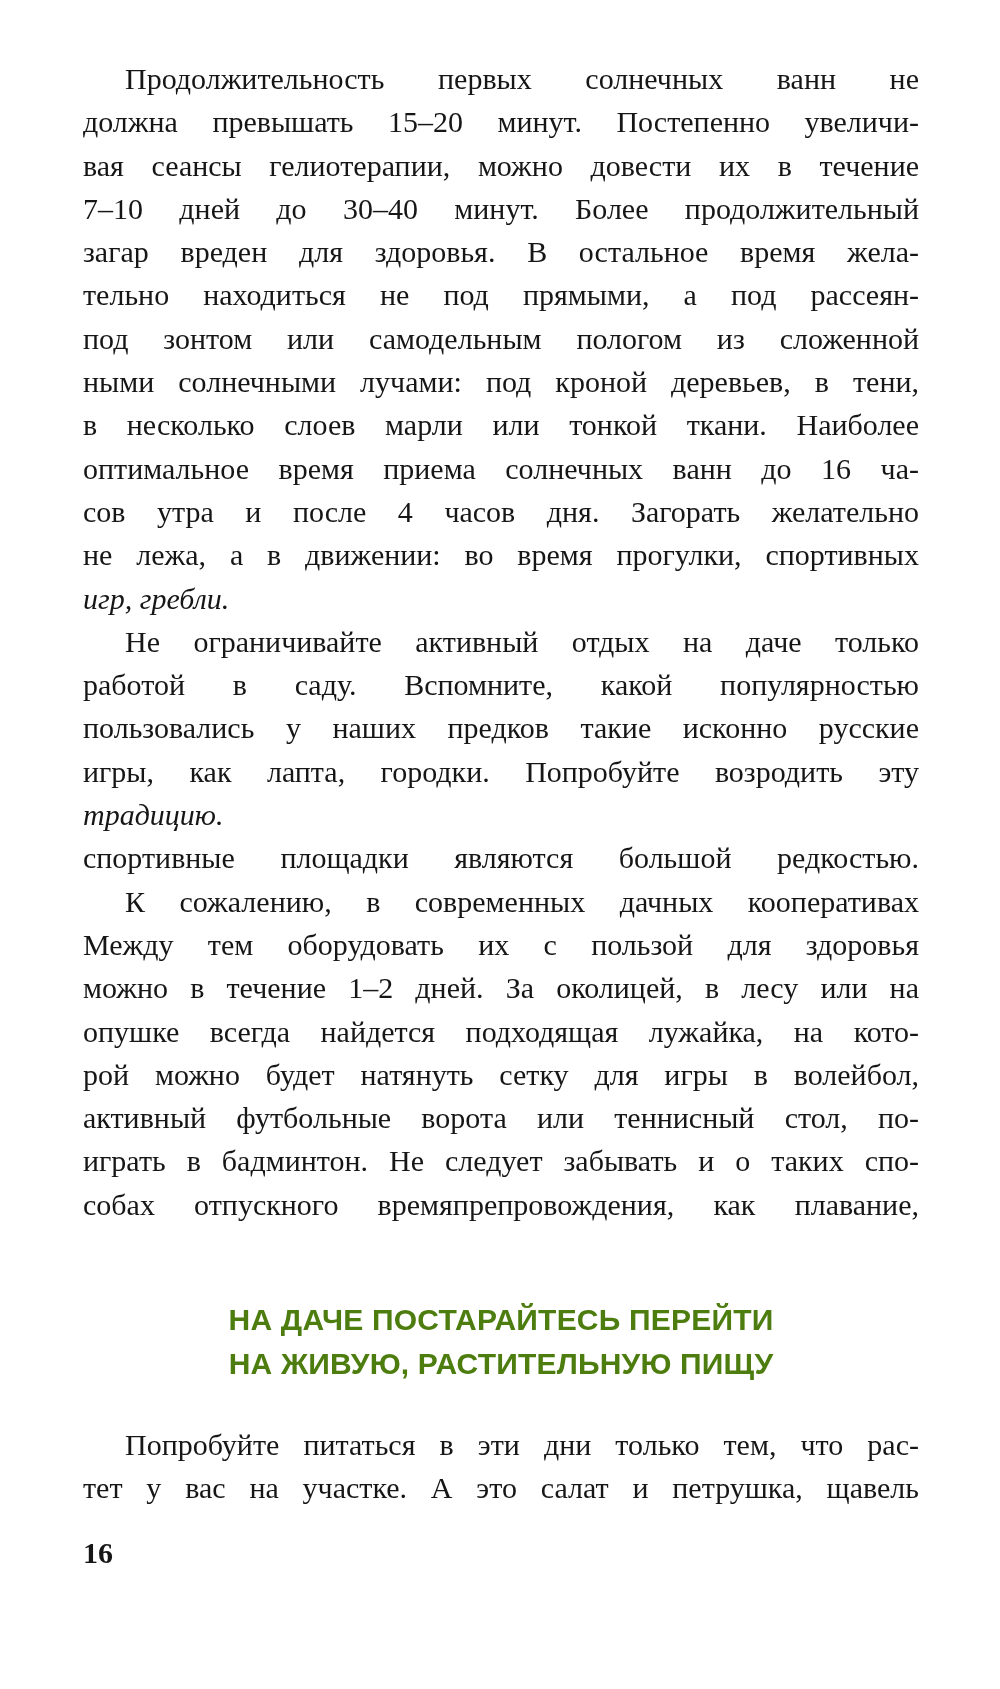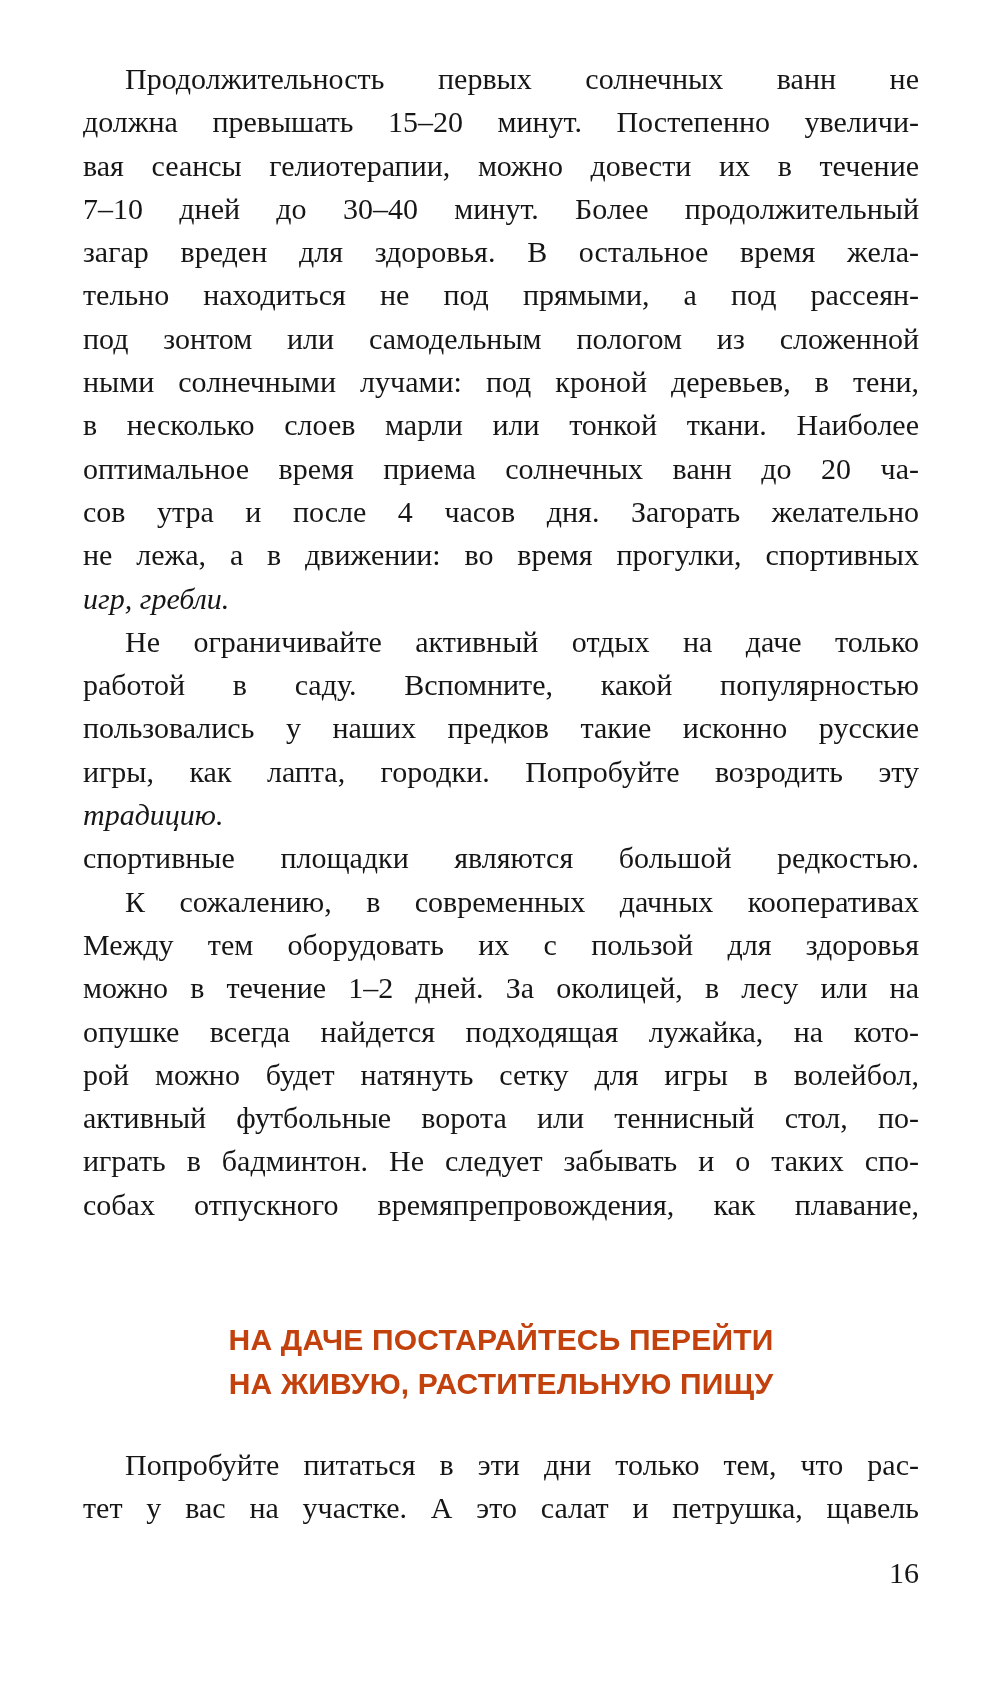--- a/index.html
+++ b/index.html
@@ -42,54 +42,55 @@
   .line-last {
     text-align-last: left;
     font-style: italic;
   }
   .line-indent {
     text-indent: 42px;
   }
   .em {
   }
   .heading {
-    margin-top: 92px;
+    margin-top: 72px;
     margin-bottom: 37px;
     text-align: center;
     font-family: "Liberation Sans", sans-serif;
     font-weight: 700;
     font-size: 30px;
     line-height: 44px;
     letter-spacing: 0.2px;
-    color: #c2410c;
+    color: #4d7c0f;
   }
   .page-number {
     margin-top: 25px;
-    text-align: right;
+    text-align: left;
     font-size: 30px;
     line-height: 36px;
+    font-weight: bold;
   }
 </style>
 </head>
 <body>
 
 <div class="page">
   <div class="text-block">
 
     <div class="para">
         <div class="line line-indent">Продолжительность первых солнечных ванн не</div>
         <div class="line">должна превышать 15–20 минут. Постепенно увеличи-</div>
         <div class="line">вая сеансы гелиотерапии, можно довести их в течение</div>
         <div class="line">7–10 дней до 30–40 минут. Более продолжительный</div>
         <div class="line">загар вреден для здоровья. В остальное время жела-</div>
         <div class="line">тельно находиться не под прямыми, а под рассеян-</div>
         <div class="line">под зонтом или самодельным пологом из сложенной</div>
         <div class="line">ными солнечными лучами: под кроной деревьев, в тени,</div>
         <div class="line">в несколько слоев марли или тонкой ткани. Наиболее</div>
-        <div class="line">оптимальное время приема солнечных ванн до 20 ча-</div>
+        <div class="line">оптимальное время приема солнечных ванн до 16 ча-</div>
         <div class="line">сов утра и после 4 часов дня. Загорать желательно</div>
         <div class="line">не лежа, а в движении: во время прогулки, спортивных</div>
         <div class="line line-last">игр, гребли.</div>
       </div>
 
     <div class="para">
         <div class="line line-indent">Не ограничивайте активный отдых на даче только</div>
         <div class="line">работой в саду. Вспомните, какой популярностью</div>
         <div class="line">пользовались у наших предков такие исконно русские</div>
         <div class="line">игры, как лапта, городки. Попробуйте возродить эту</div>

